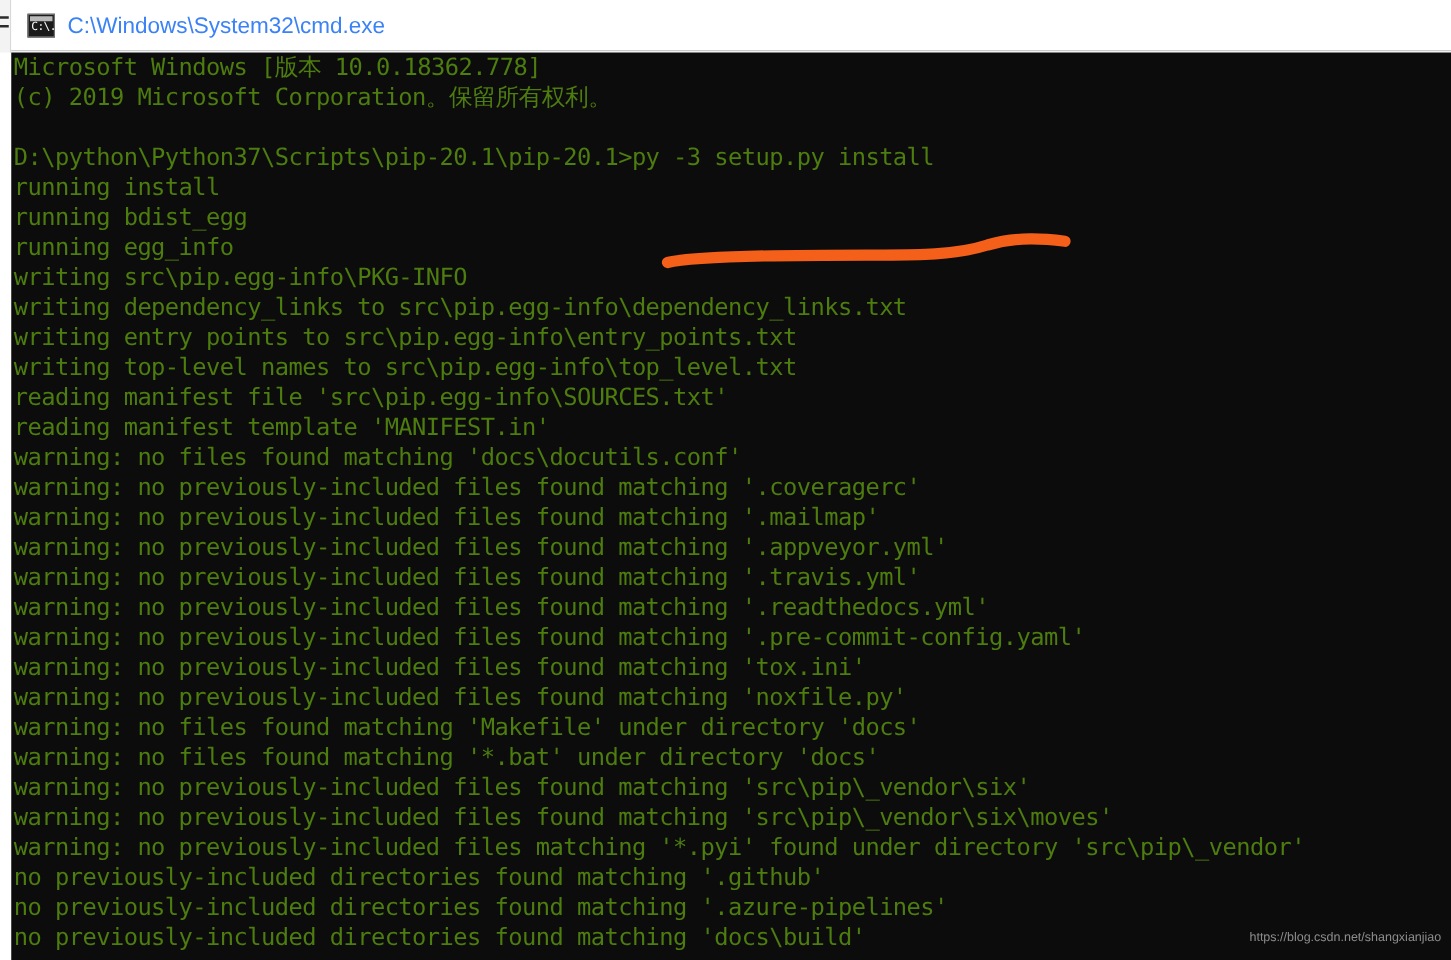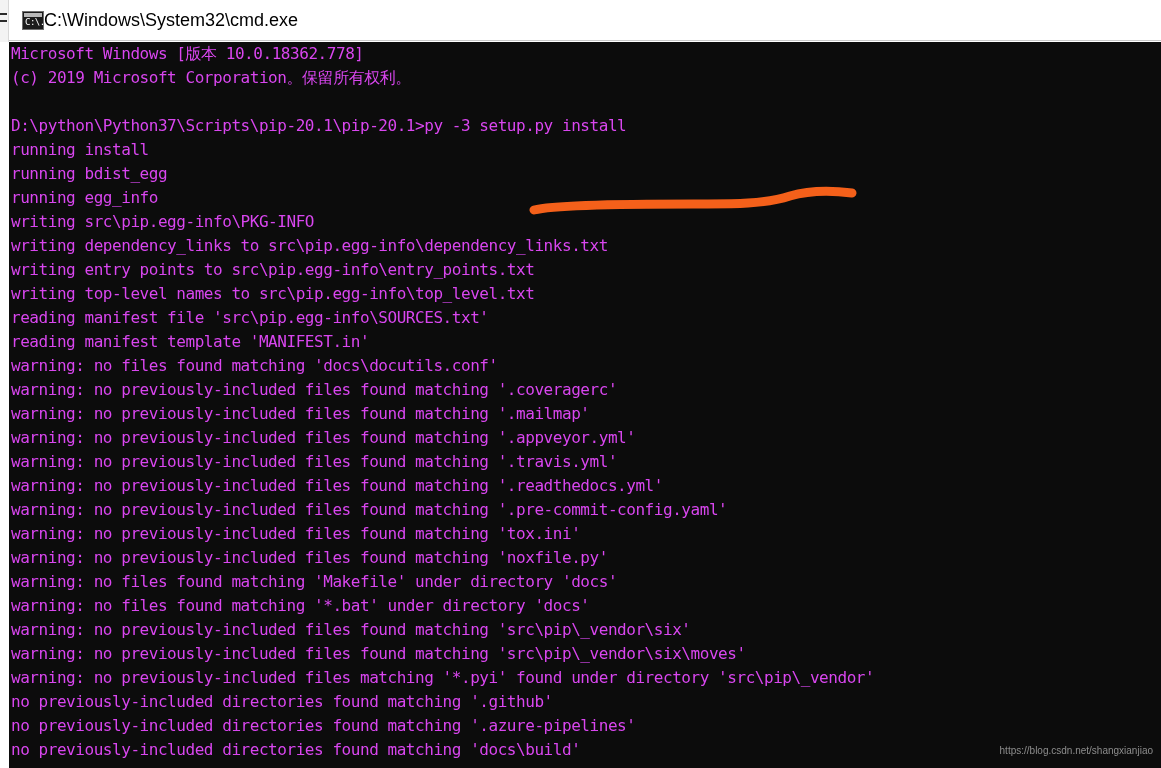--- a/index.html
+++ b/index.html
@@ -70,43 +70,44 @@
     position: absolute;
     left: 2px; top: 5px;
     font-family: "DejaVu Sans Mono", monospace;
     font-size: 9px;
     line-height: 11px;
     color: #ffffff;
     letter-spacing: -0.5px;
     white-space: nowrap;
   }
   #title-text {
+    margin-left: 10px;
     font-family: "Liberation Sans", sans-serif;
     font-size: 18px;
-    color: #000000;
+    color: #3b82f6;
     white-space: nowrap;
   }
 
   
   #console {
     position: absolute;
     left: 9px; top: 42px;
     width: 1152px;
     height: 726px;
     background: #0c0c0c;
     overflow: hidden;
   }
   #console-lines {
     position: absolute;
     left: 2px;
     top: 0px;
     font-family: "DejaVu Sans Mono", monospace;
-    font-size: 16px;
+    font-size: 19px;
     line-height: 24px;
-    color: #d946ef;
+    color: #4d7c0f;
     white-space: pre;
     letter-spacing: -0.45px;
   }
   #console-lines .line {
     height: 24px;
     white-space: pre;
   }
   
   #annotation {
     position: absolute;

